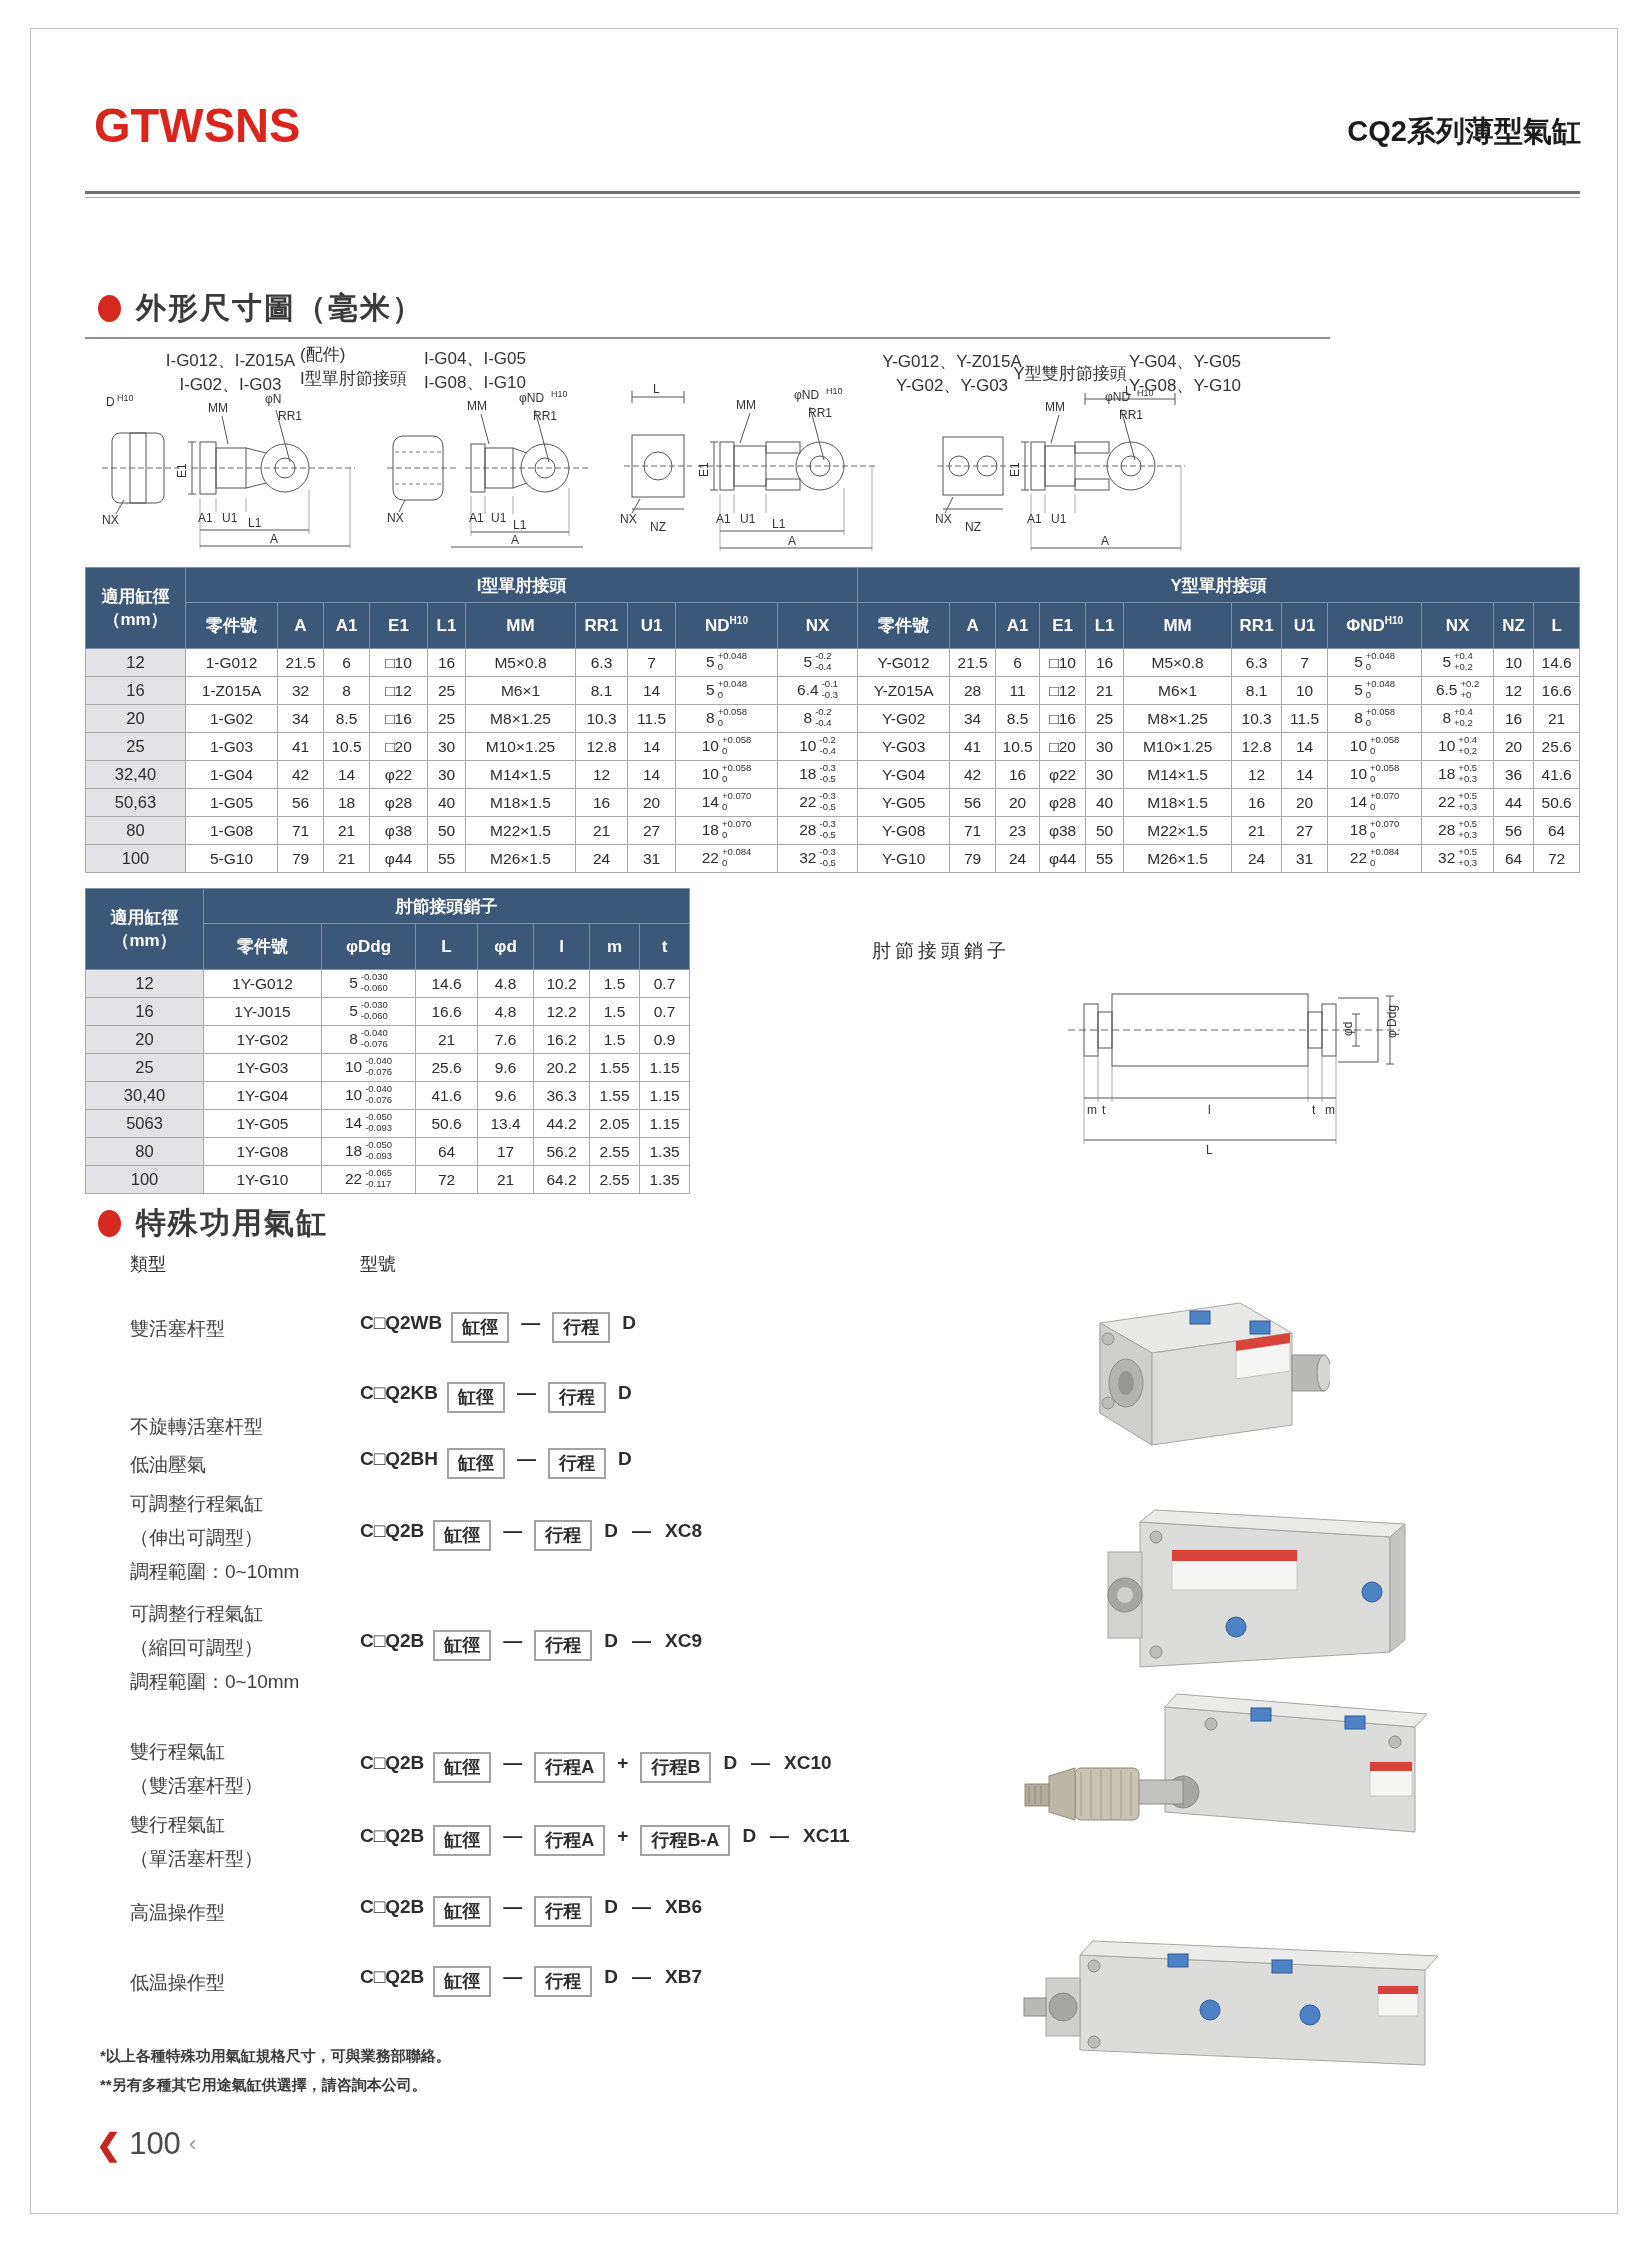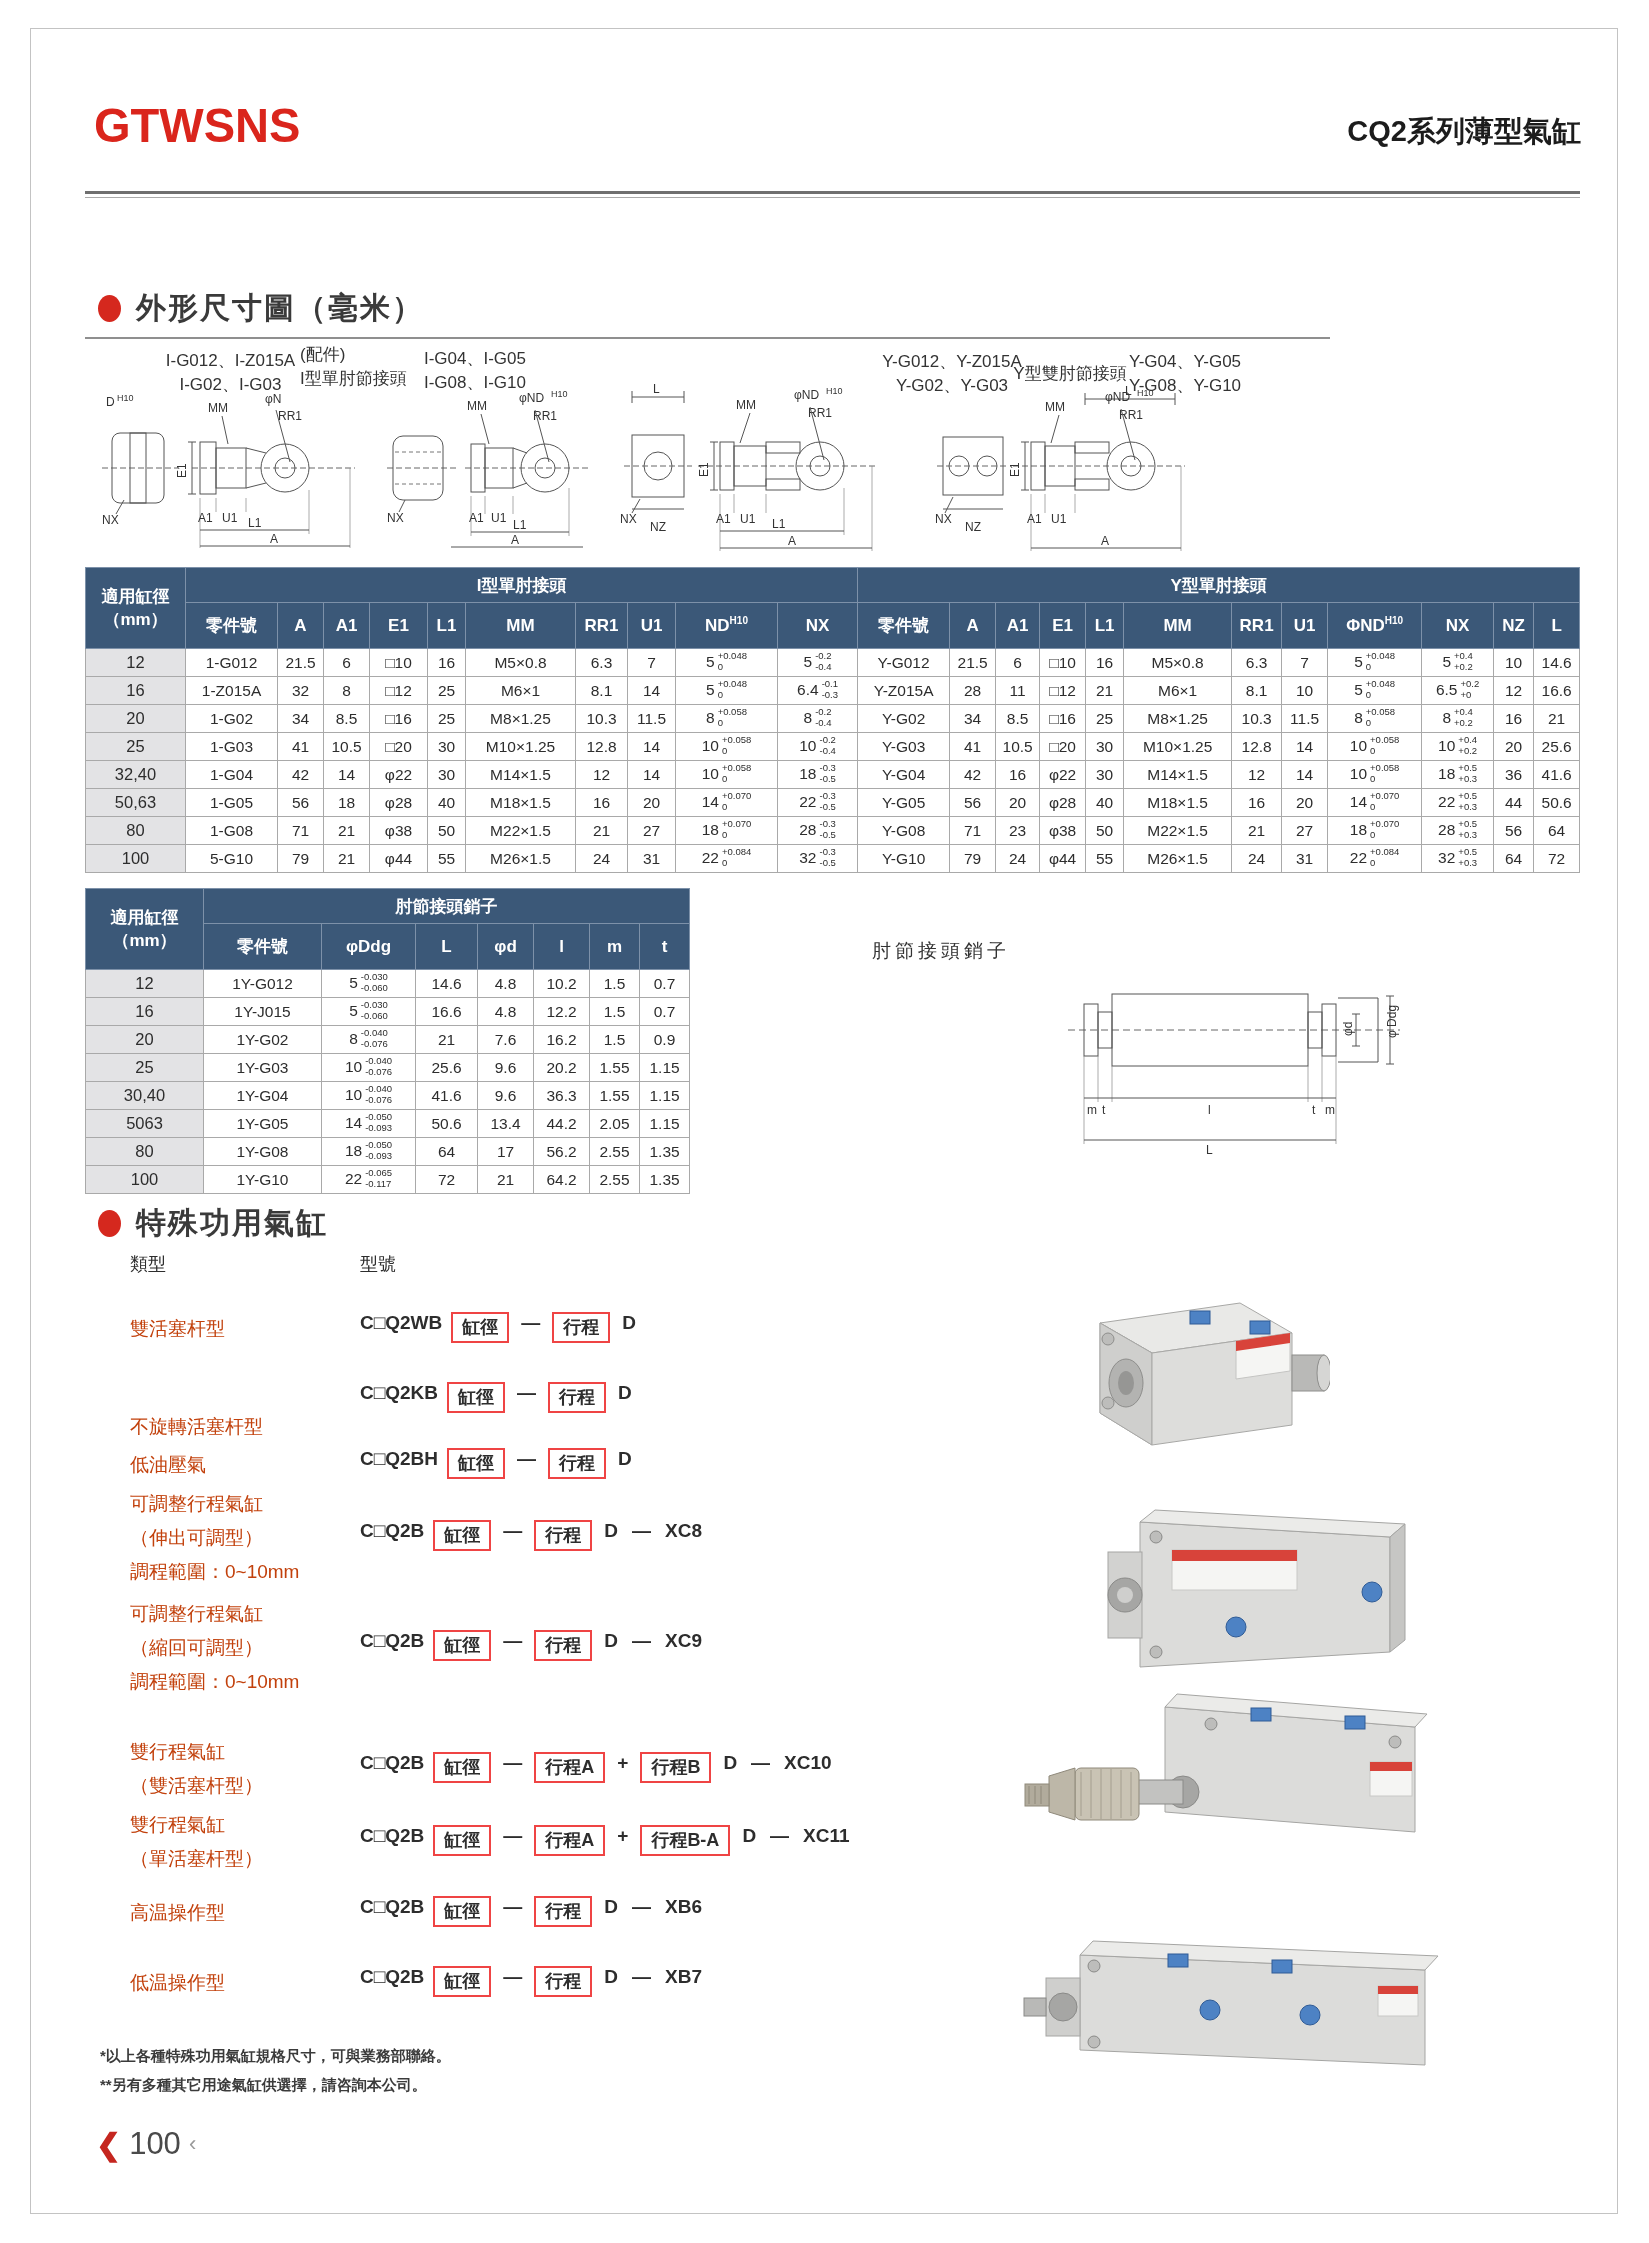--- a/index.html
+++ b/index.html
@@ -33,25 +33,25 @@
   table.spec td.bore{background:#e3e3e5;font-size:16.5px;}
   table.spec{border:1px solid #838383;}
   .tol{display:inline-block;vertical-align:middle;font-size:9.5px;line-height:1.1;
        text-align:left;margin-left:3px;transform:translateY(-1px);color:#2d2d2d;}
   .tol i{display:block;font-style:normal;}
   sup.h10{font-size:10px;}
   
   .pin-title{position:absolute;font-size:19px;color:#333;letter-spacing:4px;font-weight:400;}
   
   .sp-col-head{position:absolute;font-size:18px;color:#2d2d2d;}
-  .sp-type{position:absolute;font-size:19px;color:#c2410c;line-height:34px;white-space:nowrap;}
+  .sp-type{position:absolute;font-size:19px;color:#404040;line-height:34px;white-space:nowrap;}
   .sp-model{position:absolute;display:flex;align-items:flex-start;font-size:19px;color:#2d2d2d;white-space:nowrap;font-weight:bold;}
   .sp-model .mtext{margin:0 7px;}
   .sp-model .pfx{margin-right:4px;}
-  .box-token{display:inline-block;border:2px solid #ef4444;padding:2px 9px;margin:0 5px;
+  .box-token{display:inline-block;border:2px solid #a3a3a3;padding:2px 9px;margin:0 5px;
              font-size:18px;color:#2d2d2d;line-height:1.25;}
   
   .footnote{position:absolute;font-size:15px;font-weight:600;color:#3b3b3b;line-height:1.9;}
   .pageno{position:absolute;display:flex;align-items:center;}
   .pageno .arrow{color:#c5261f;font-size:30px;font-weight:900;margin-right:8px;}
   .pageno .num{font-size:31px;color:#4a4a4a;}
   .pageno .tick{color:#9a9a9a;font-size:22px;margin-left:8px;}
   .photo{position:absolute;}
 </style>
 </head>

